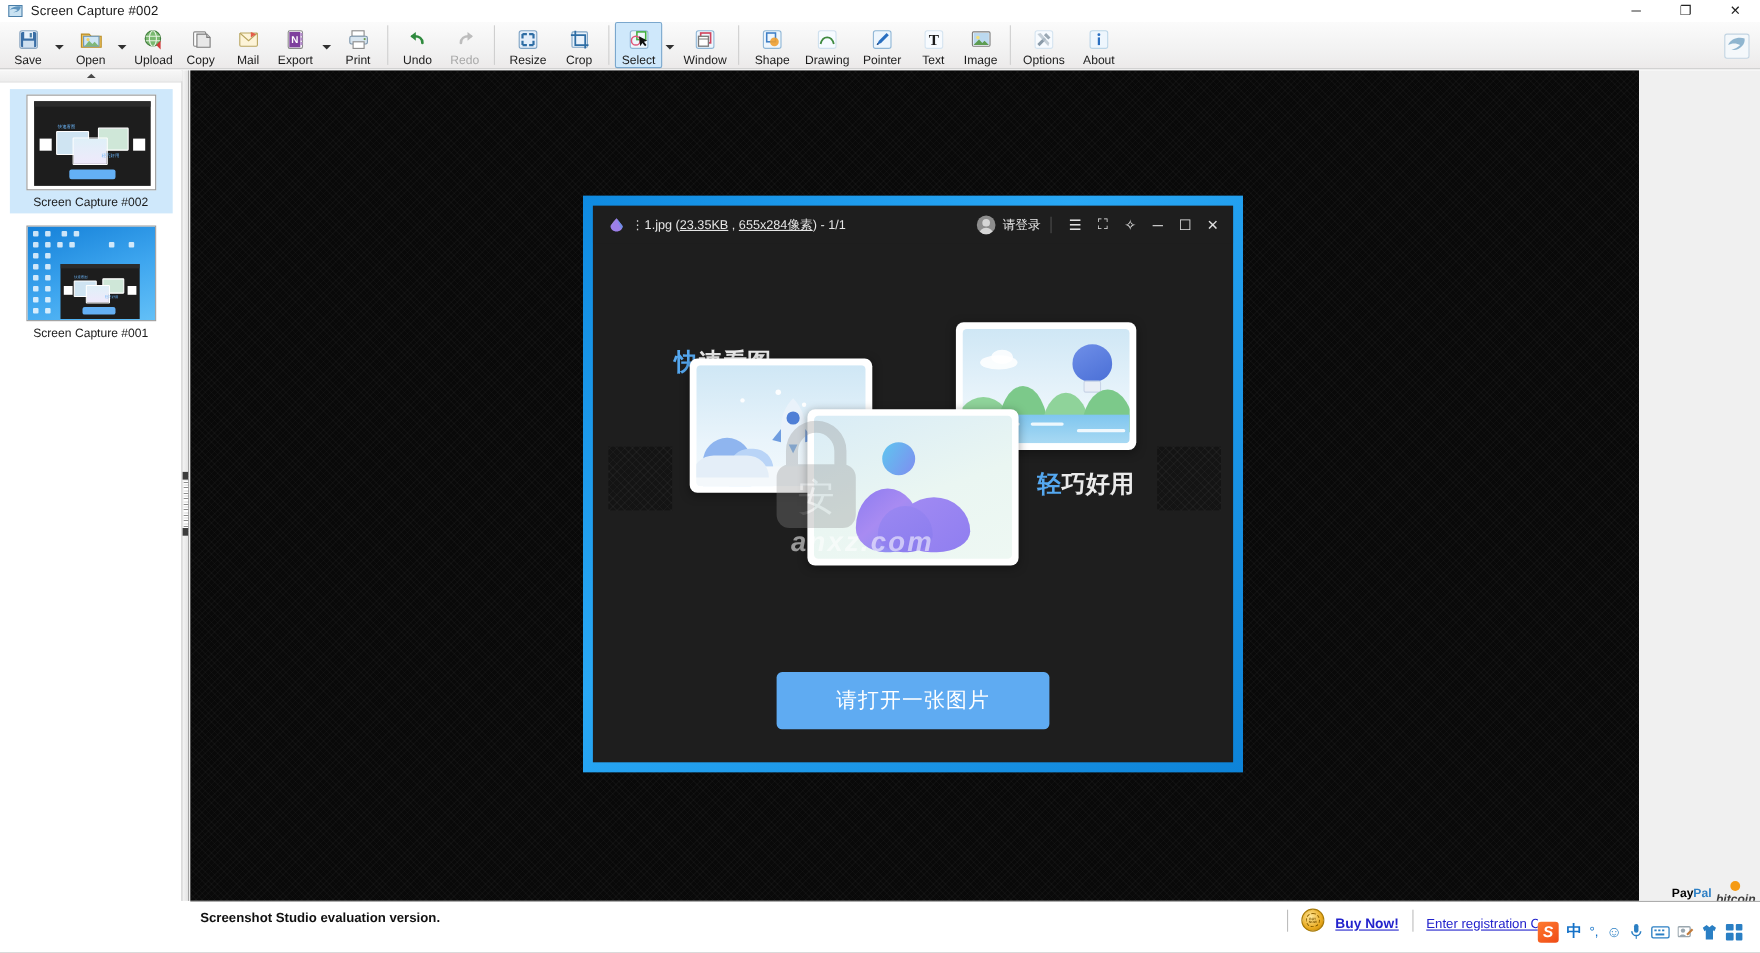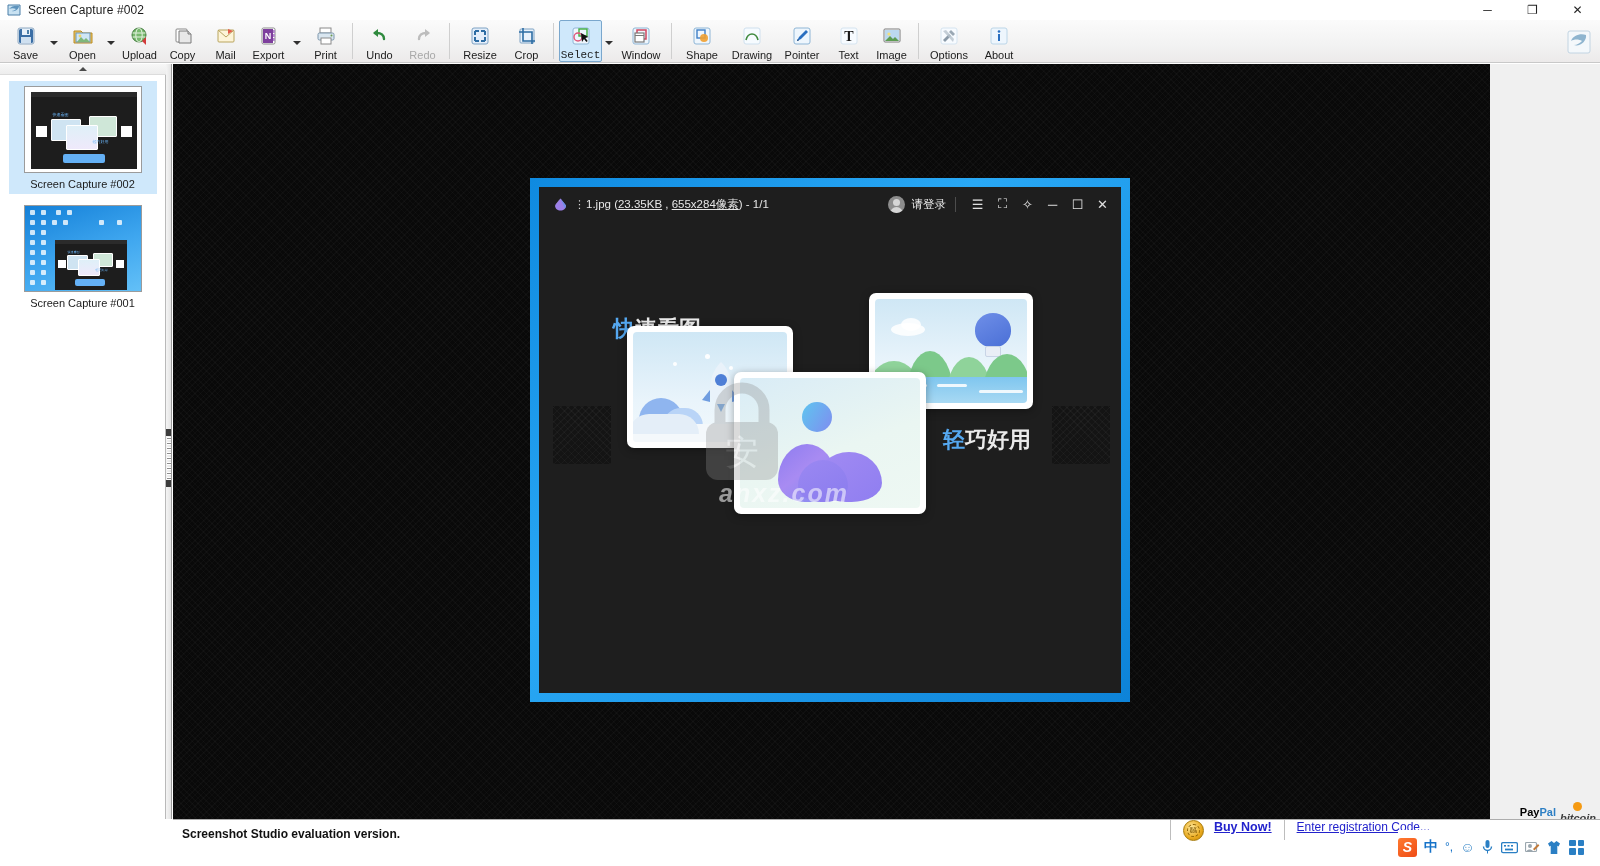--- a/index.html
+++ b/index.html
@@ -32,21 +32,21 @@
     border-bottom: 1px solid #c8c8c8;
     display: flex; align-items: flex-start; padding-left: 4px;
   }
   .tgroup { display: flex; align-items: flex-start; height: 42px; }
   .tsep { width: 1px; height: 36px; background: #cfcfcf; margin: 3px 5px 0 5px; }
   .titem {
     width: 43px; height: 42px; display: flex; flex-direction: column;
     align-items: center; justify-content: flex-start; padding-top: 3px; cursor: default;
     border: 1px solid transparent; border-radius: 2px;
   }
-  .titem.active { background: #cfe8fb; border-color: #7aa7cd; font-family: Liberation Mono, monospace; }
+  .titem.active { background: #cfe8fb; border-color: #7aa7cd; }
   .titem.wide { width: 50px; align-items: center; }
   .ticon {
     width: 24px; height: 24px; display: flex; align-items: center; justify-content: center;
   }
   .tlabel { font-size: 11px; color: #1b1b1b; margin-top: 1px; line-height: 12px; white-space: nowrap; }
   .tlabel.dim { color: #a8a8a8; }
   .tdrop {
     width: 14px; height: 42px; display: flex; align-items: center; justify-content: center;
     cursor: default; border: 1px solid transparent;
   }
@@ -221,21 +221,21 @@
     letter-spacing: 2px; white-space: nowrap; font-style: italic;
   }
 
   
   .statusbar {
     position: absolute; left: 173px; top: 819px; width: 1427px; height: 28px;
     background: #ffffff; border-top: 1px solid #adadad;
     display: flex; align-items: center;
   }
   .sb-text { font-size: 12px; font-weight: 700; color: #111; margin-left: 9px; }
-  .sb-right { margin-left: auto; display: flex; align-items: flex-start; height: 100%; }
+  .sb-right { margin-left: auto; display: flex; align-items: flex-end; height: 100%; }
   .sb-sep { width: 1px; height: 20px; background: #bdbdbd; margin: 0 12px; }
   .seal {
     width: 21px; height: 21px; border-radius: 50%;
     background: radial-gradient(circle at 40% 35%, #ffe89a, #e8a81c 62%, #b97d05);
     border: 1px solid #a87b09; display: flex; align-items: center; justify-content: center;
   }
   .seal .inner {
     width: 13px; height: 13px; border-radius: 50%; border: 1px dashed #8a5f00;
     font-size: 3px; color: #7a5400; display:flex; align-items:center; justify-content:center;
     line-height: 3px; text-align:center; font-weight: 700;
@@ -721,20 +721,21 @@
 
           <div class="card" style="left:195px; top:151px; width:192px; height:142px;">
             <div class="pic" style="background:linear-gradient(160deg,#d9ecf6,#eaf6f2 55%,#eef8f3);">
               <div class="blob-purple" style="left:38px; bottom:6px; width:58px; height:58px;"></div>
               <div class="blob-purple" style="left:76px; bottom:6px; width:66px; height:50px; background:linear-gradient(140deg,#a28bf3,#8f7ef0);"></div>
               <div class="blob-purple" style="left:58px; bottom:6px; width:50px; height:42px; background:linear-gradient(150deg,#9b88f2,#8a7cee);"></div>
               <div style="position:absolute; left:62px; top:24px; width:30px; height:30px; border-radius:50%; background:linear-gradient(120deg,#5ec6ef,#7f8df0);"></div>
             </div>
           </div>
 
+          <div class="openbtn" style="left:167px; top:390px; width:248px; height:52px;">请打开一张图片</div>
 
           <div class="wm wm-lock" style="left:155px; top:155px;">
             <svg width="96" height="112" viewBox="0 0 96 112">
               <path d="M26 48V34a22 22 0 0 1 44 0v14" fill="none" stroke="#8d8d8d" stroke-width="11"></path>
               <rect x="12" y="46" width="72" height="58" rx="12" fill="#8d8d8d"></rect>
               <text x="48" y="88" font-size="34" fill="#cfcfcf" text-anchor="middle" font-family="serif">安</text>
             </svg>
           </div>
           <div class="wm wm-url" style="left:180px; top:258px;">anxz.com</div>
 

